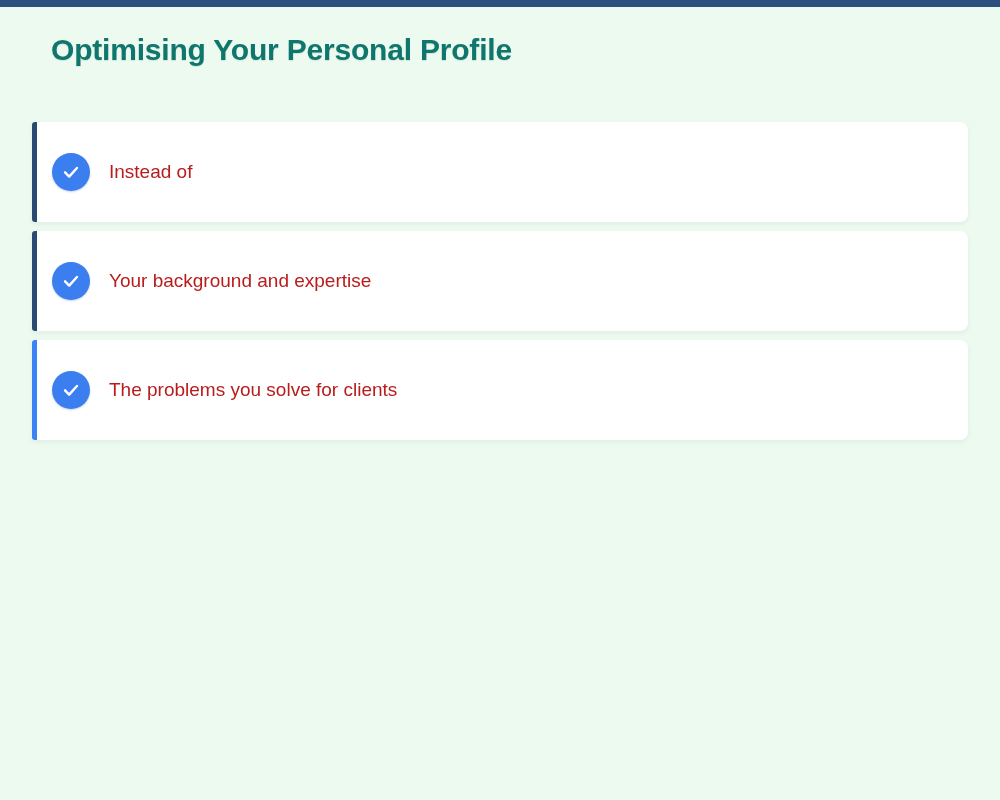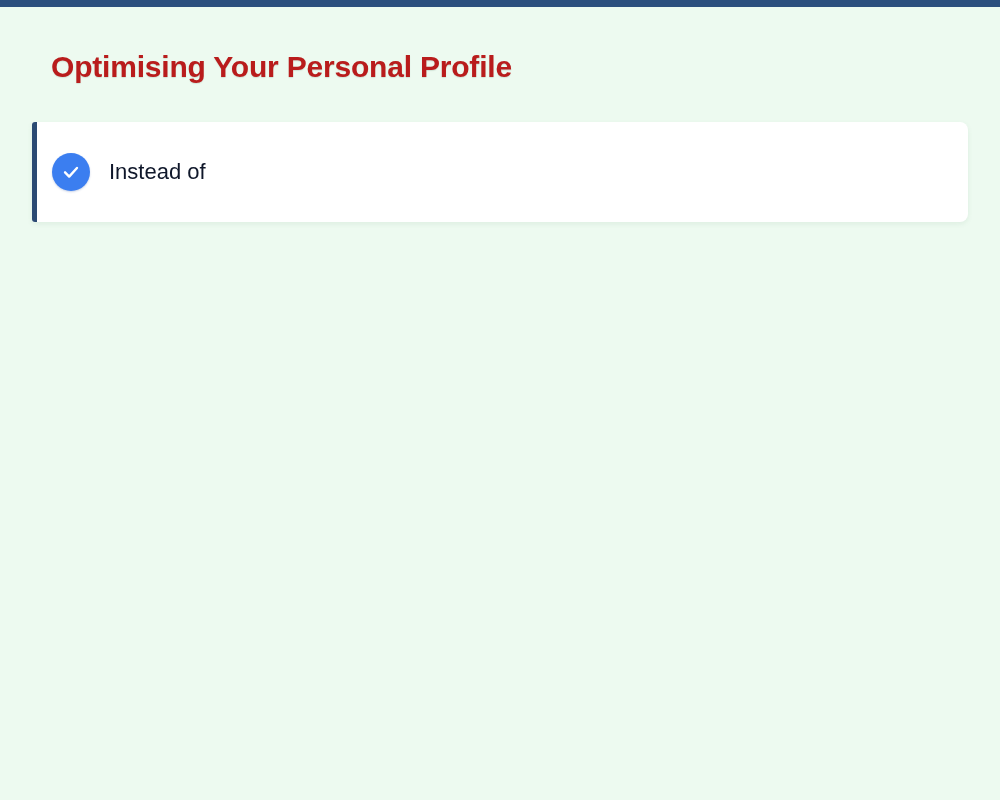--- a/index.html
+++ b/index.html
@@ -21,25 +21,25 @@
     top: 0;
     left: 0;
     width: 1000px;
     height: 7px;
     background: #2b4f7e;
   }
 
   
   .page-title {
     position: absolute;
-    top: 50px;
+    top: 33px;
     left: 51px;
     font-size: 30px;
     font-weight: bold;
-    color: #b91c1c;
+    color: #0f766e;
     letter-spacing: -0.2px;
     white-space: nowrap;
     text-shadow: 0 1px 1px rgba(140,170,150,0.28);
   }
 
   
   .checklist {
     position: absolute;
     top: 122px;
     left: 32px;
@@ -82,22 +82,22 @@
     align-items: center;
     justify-content: center;
     box-shadow: 0 1px 2px rgba(40,80,160,0.25);
   }
   .check-badge svg {
     display: block;
   }
 
   .card-label {
     margin-left: 19px;
-    font-size: 22px;
-    color: #0f172a;
+    font-size: 19px;
+    color: #b91c1c;
     line-height: 1.25;
     white-space: nowrap;
   }
 </style>
 </head>
 <body>
 
 <div class="top-bar"></div>
 
 <div class="page-title">Optimising Your Personal Profile</div>
@@ -105,13 +105,31 @@
 <div class="checklist">
     <div class="check-card">
       <div class="card-accent dark"></div>
       <div class="check-badge">
         <svg width="22" height="22" viewBox="0 0 24 24" aria-hidden="true">
           <path d="M5.5 12.4 L10 17 L18.5 7.6" fill="none" stroke="#ffffff" stroke-width="2.6" stroke-linecap="round" stroke-linejoin="round"></path>
         </svg>
       </div>
       <div class="card-label">Instead of</div>
     </div>
+    <div class="check-card">
+      <div class="card-accent dark"></div>
+      <div class="check-badge">
+        <svg width="22" height="22" viewBox="0 0 24 24" aria-hidden="true">
+          <path d="M5.5 12.4 L10 17 L18.5 7.6" fill="none" stroke="#ffffff" stroke-width="2.6" stroke-linecap="round" stroke-linejoin="round"></path>
+        </svg>
+      </div>
+      <div class="card-label">Your background and expertise</div>
+    </div>
+    <div class="check-card">
+      <div class="card-accent light"></div>
+      <div class="check-badge">
+        <svg width="22" height="22" viewBox="0 0 24 24" aria-hidden="true">
+          <path d="M5.5 12.4 L10 17 L18.5 7.6" fill="none" stroke="#ffffff" stroke-width="2.6" stroke-linecap="round" stroke-linejoin="round"></path>
+        </svg>
+      </div>
+      <div class="card-label">The problems you solve for clients</div>
+    </div>
   </div>
 
 </body></html>

